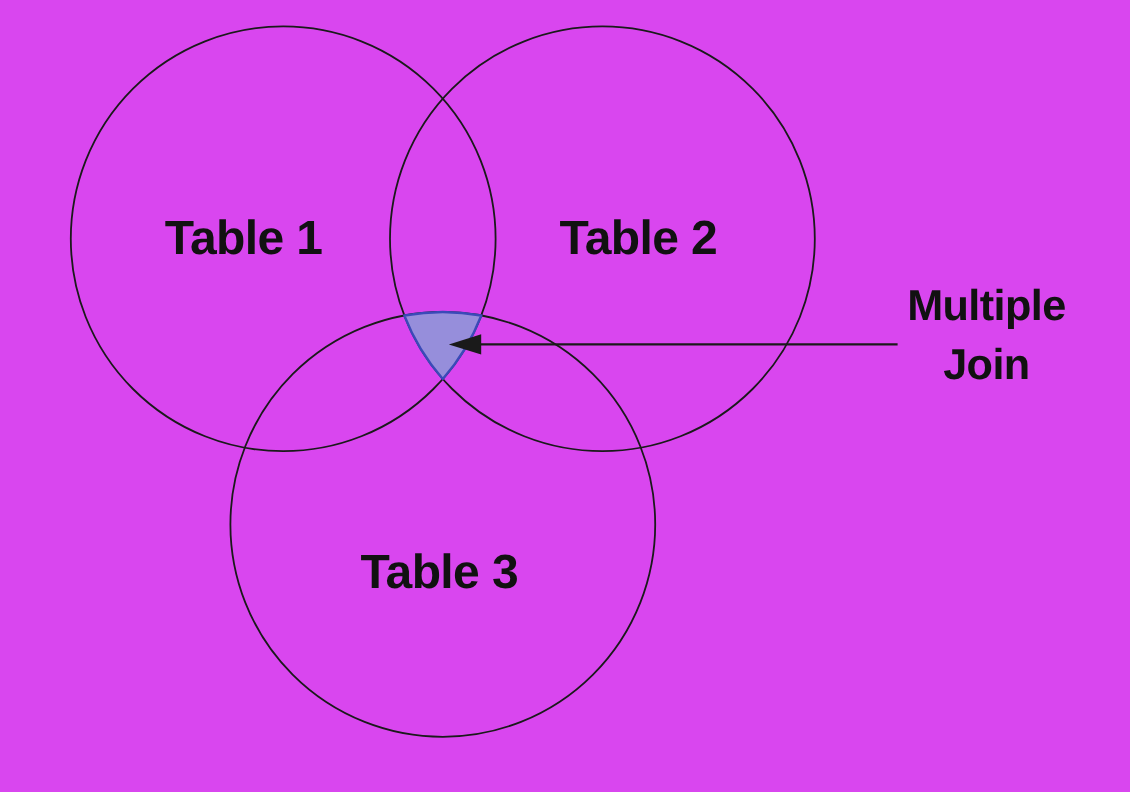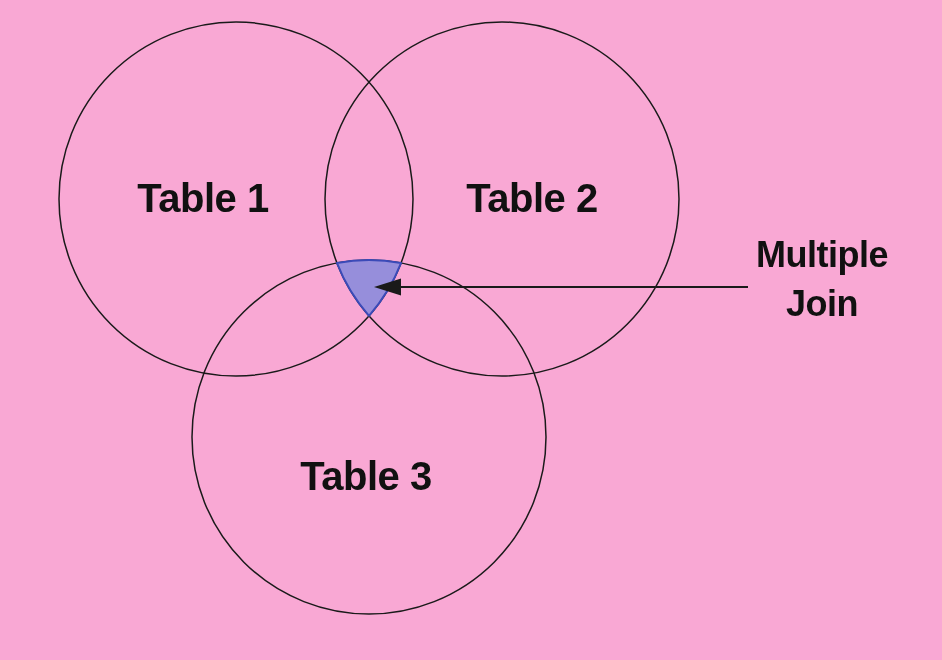--- a/index.html
+++ b/index.html
@@ -4,21 +4,21 @@
 <style>
   html, body {
     margin: 0;
     padding: 0;
     background: #ffffff;
   }
   .canvas {
     position: relative;
     width: 942px;
     height: 660px;
-    background: #f9a8d4;
+    background: #d946ef;
     overflow: hidden;
   }
   svg {
     display: block;
     width: 942px;
     height: 660px;
   }
   .venn-circle {
     fill: none;
     stroke: #1a1a1a;

